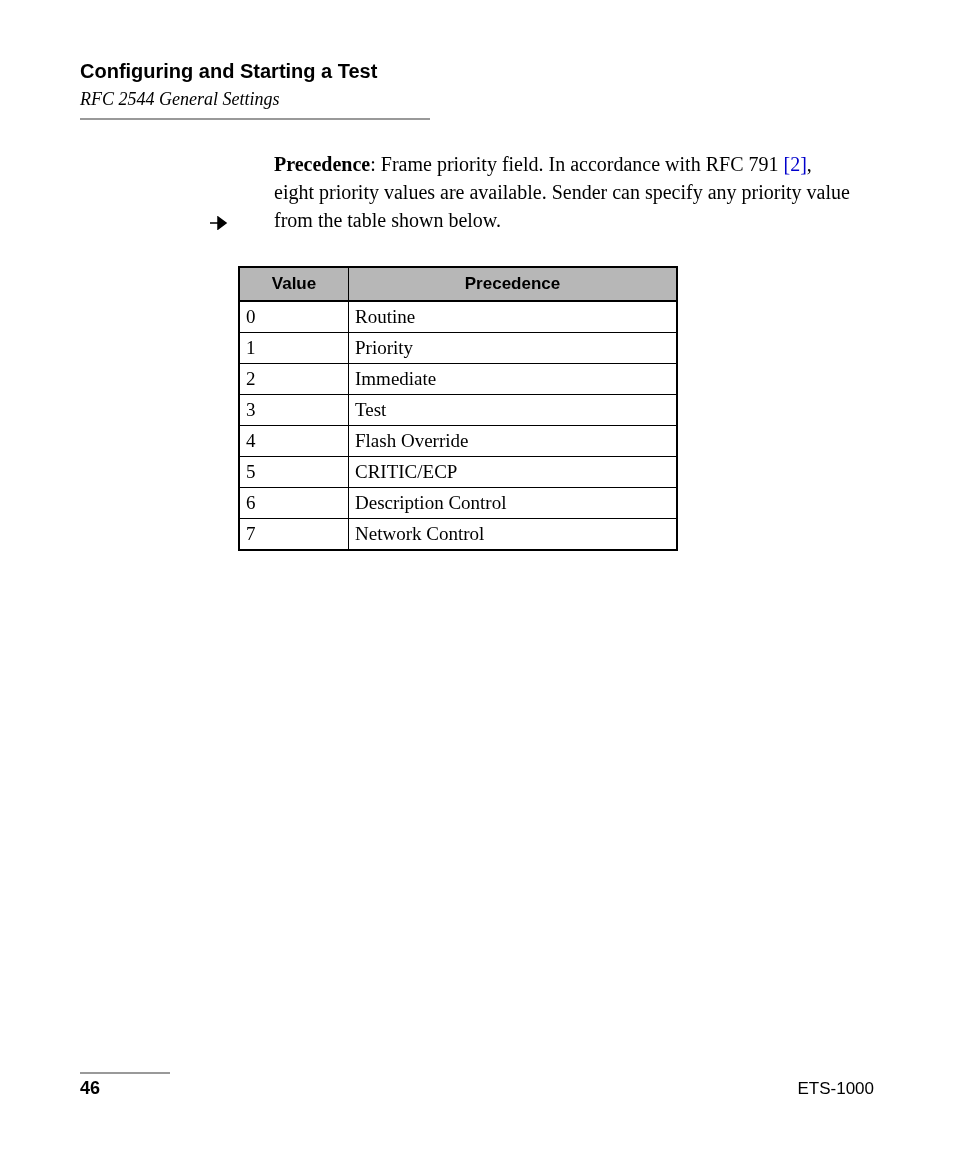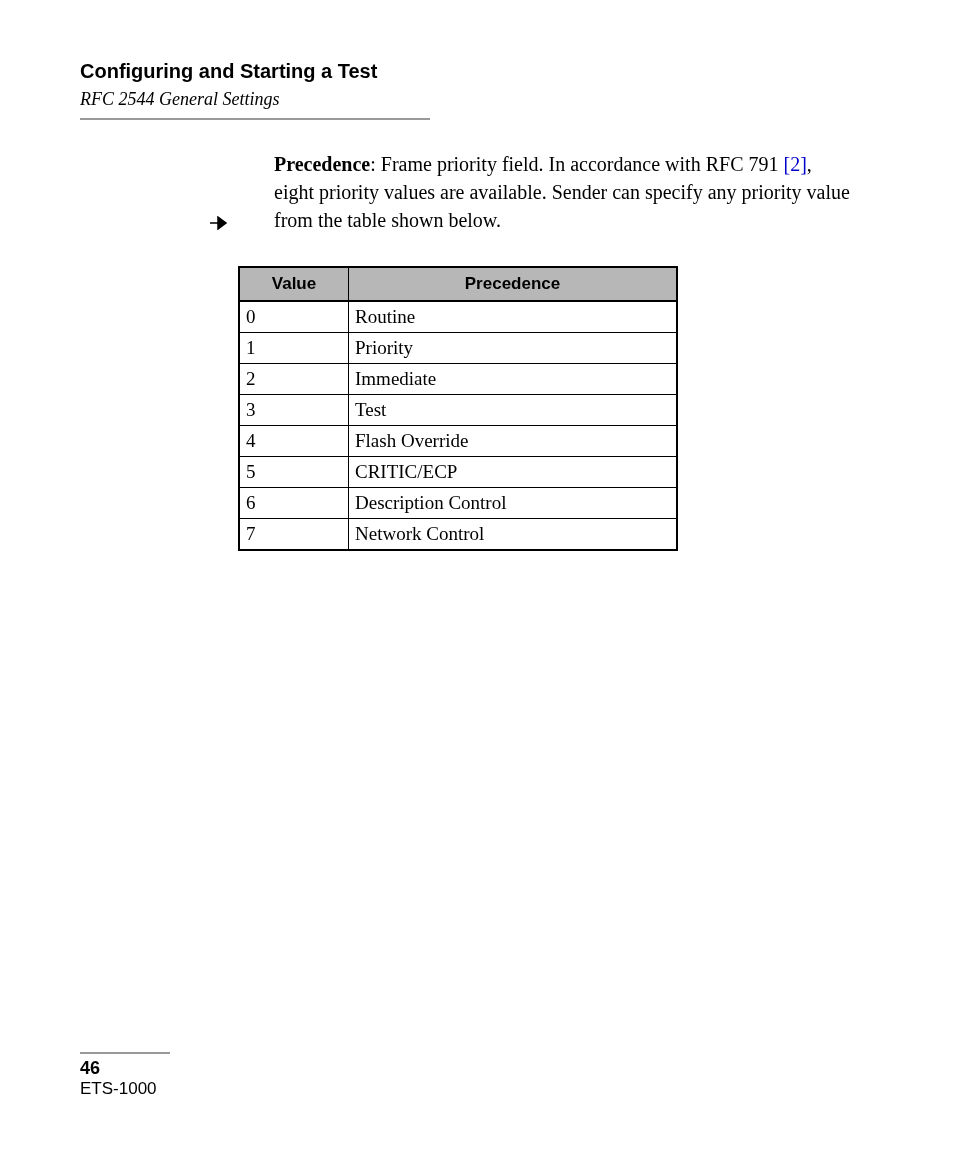--- a/index.html
+++ b/index.html
@@ -103,21 +103,20 @@
   .footer-rule {
     border: none;
     border-top: 2px solid #999;
     margin: 0 0 4px 0;
     width: 90px;
   }
   .footer-row {
     display: flex;
     justify-content: space-between;
     align-items: baseline;
-    flex-direction: column;
   }
   .page-number {
     font-family: Arial, Helvetica, sans-serif;
     font-weight: bold;
     font-size: 18px;
   }
   .model {
     font-family: Arial, Helvetica, sans-serif;
     font-size: 17px;
   }

